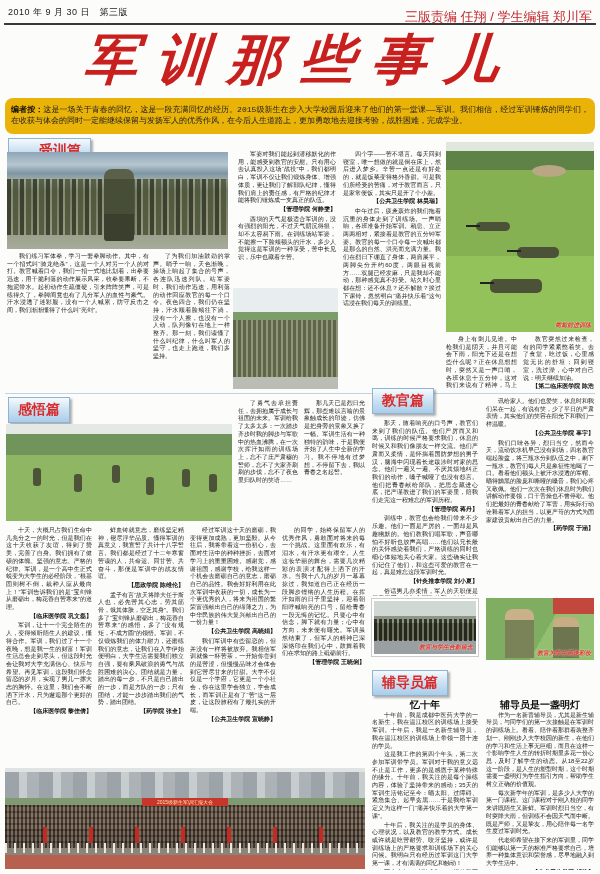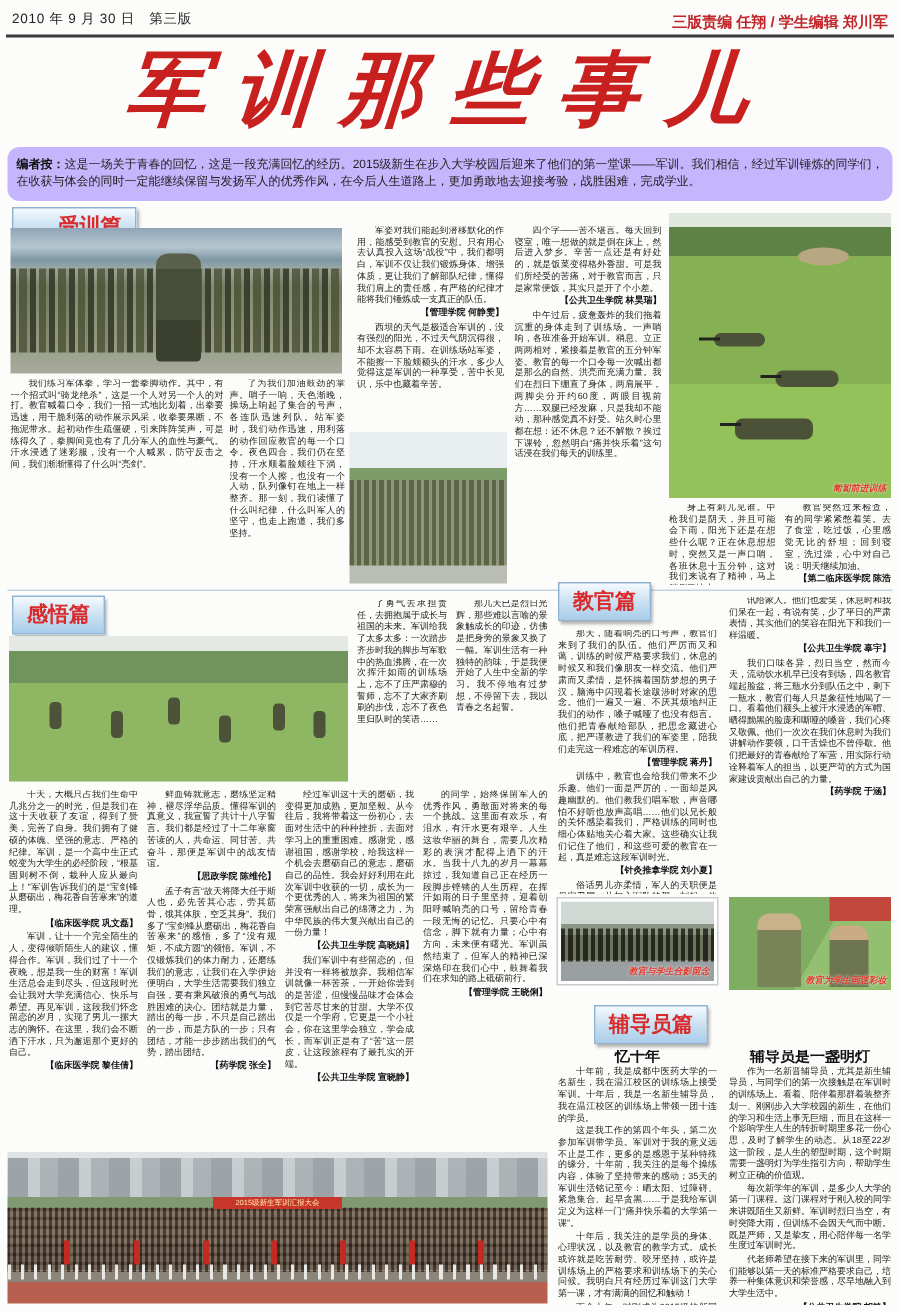--- a/index.html
+++ b/index.html
@@ -3,29 +3,29 @@
 <meta charset="utf-8">
 <style>
   html,body{margin:0;padding:0;background:#888;}
   #page{position:relative;width:600px;height:874px;background:#fcfcfa;margin:0 auto;
         font-family:"Liberation Sans",sans-serif;overflow:hidden;}
   .abs{position:absolute;}
   
   .hdr-left{left:8px;top:6px;font-size:9px;color:#222;letter-spacing:.5px;}
   .hdr-mast{left:0;right:0;top:2px;text-align:center;font-size:16px;font-weight:bold;
             font-style:italic;color:#c0272d;font-family:"DejaVu Serif",serif;}
-  .hdr-right{right:8px;top:8px;font-size:10px;color:#c0272d;font-weight:bold;}
+  .hdr-right{right:8px;top:8px;font-size:13px;color:#c0272d;}
   .hdr-rule{left:4px;top:23px;width:592px;height:2px;background:#3a3a3a;}
   
   .big-title{left:0;right:0;top:28px;text-align:center;font-size:54px;line-height:62px;
              font-weight:900;font-style:italic;color:#c8201f;letter-spacing:18px;
              font-family:"DejaVu Serif",serif;transform:skewX(-4deg);}
   
-  .editor-box{left:5px;top:98px;width:578px;height:24px;background:#c4b5fd;border-radius:8px;
-              padding:6px;font-size:8px;line-height:11px;color:#232323;text-align:justify;}
+  .editor-box{left:5px;top:98px;width:578px;height:24px;background:#eab308;border-radius:8px;
+              padding:6px;font-size:8px;line-height:11px;color:#232323;text-align:justify;font-family:Liberation Mono, monospace;}
   .editor-box b{color:#111;}
   
   .sec-label{padding:3px 9px;font-weight:bold;font-size:14px;color:#d92b2b;
              background:linear-gradient(180deg,#f5fafe 0%,#cfe3f3 45%,#a9cdea 100%);
              border:1px solid #8fb3d1;box-shadow:1.5px 2px 2px rgba(80,80,80,.45);}
   
   .col{font-size:6px;line-height:7.7px;color:#1c1c1c;text-align:justify;overflow:hidden;}
   .col p{margin:0 0 1px 0;text-indent:2em;}
   .byline{text-align:right;font-weight:bold;font-size:6px;margin:0 0 2px 0;color:#111;}
   .headline{text-align:center;font-weight:bold;font-size:10px;margin:1px 0 3px 0;color:#111;}
@@ -215,21 +215,21 @@
     <div class="crowd"></div>
     <span class="cap">教官与学生合影留念</span>
   </div>
   <div class="abs photo phG" style="left:486px;top:598px;width:108px;height:62px;">
     <div class="canopy"></div>
     <div class="figL"></div>
     <div class="figR"></div>
     <span class="cap">教官为学生画迷彩妆</span>
   </div>
 
-  <div class="abs sec-label" style="left:372px;top:670px;margin-left:24px;">辅导员篇</div>
+  <div class="abs sec-label" style="left:372px;top:670px;">辅导员篇</div>
 
   <div class="abs col" style="left:486px;top:700px;width:108px;height:170px;">
     <div class="headline">辅导员是一盏明灯</div>
     <p>作为一名新晋辅导员，尤其是新生辅导员，与同学们的第一次接触是在军训时的训练场上。看着、陪伴着那群着装整齐划一、刚刚步入大学校园的新生，在他们的学习和生活上事无巨细，而且在这样一个影响学生人生的转折时期里多花一份心思，及时了解学生的动态。从18至22岁这一阶段，是人生的塑型时期，这个时期需要一盏明灯为学生指引方向，帮助学生树立正确的价值观。</p>
     <p>每次新学年的军训，是多少人大学的第一门课程。这门课程对于刚入校的同学来讲既陌生又新鲜。军训时烈日当空，有时突降大雨，但训练不会因天气而中断。既是严师，又是挚友，用心陪伴每一名学生度过军训时光。</p>
     <p>代老师希望在接下来的军训里，同学们能够以第一天的标准严格要求自己，培养一种集体意识和荣誉感，尽早地融入到大学生活中。</p>
     <div class="byline">【公共卫生学院 胡静】</div>
   </div>
   <div class="abs col" style="left:372px;top:700px;width:106px;height:170px;">
     <div class="headline">忆十年</div>

